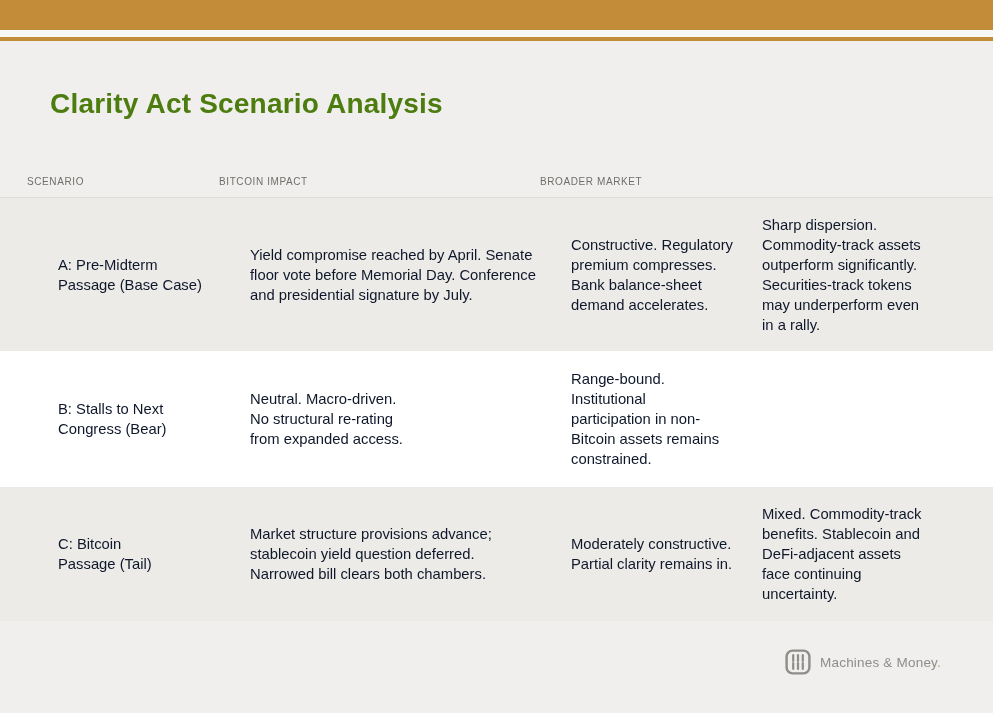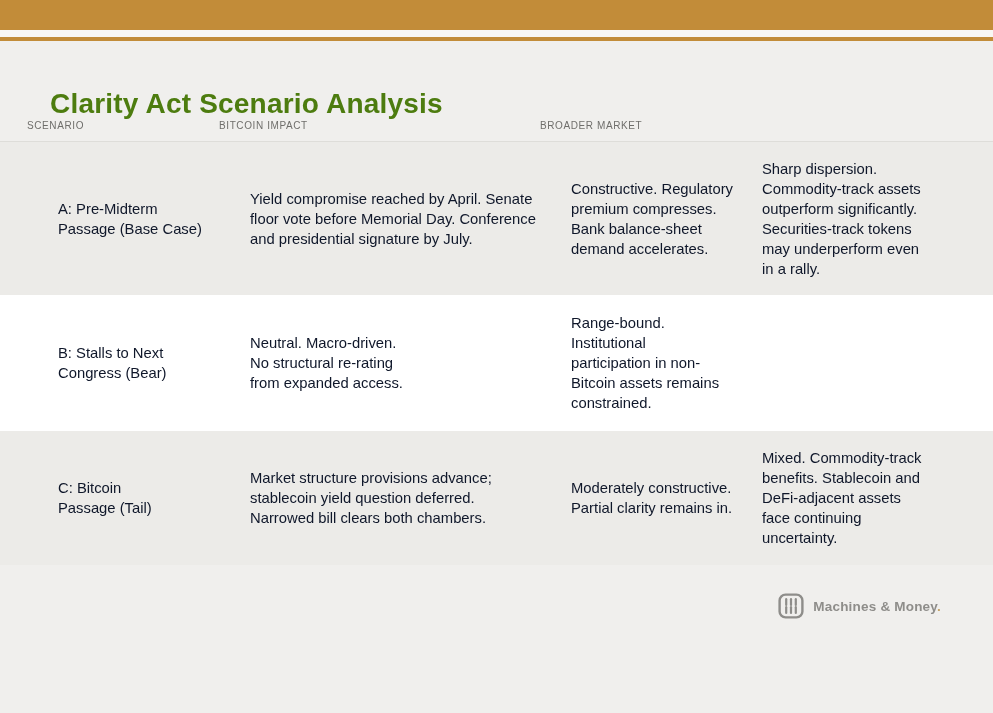--- a/index.html
+++ b/index.html
@@ -30,20 +30,21 @@
 
   
   .grid {
     display: grid;
     grid-template-columns: 192px 321px 191px 1fr;
     padding-left: 58px;
     padding-right: 43px;
   }
 
   .thead {
+    margin-top: 56px;
     padding-bottom: 10px;
     border-bottom: 1px solid #DEDDD9;
     padding-left: 27px;
   }
   .thead .col-label {
     font-size: 10px;
     line-height: 11px;
     letter-spacing: 0.6px;
     color: #6F6E6B;
     font-weight: 400;
@@ -69,21 +70,21 @@
     display: flex;
     justify-content: flex-end;
     align-items: center;
     gap: 9px;
     padding-right: 52px;
     margin-top: 28px;
   }
   .brand-icon { display: inline-flex; }
   .brand-text {
     font-size: 13.5px;
-    font-weight: 700;
+    font-weight: 400;
     color: #8E8D8A;
     letter-spacing: 0.2px;
   }
   .brand-dot { color: #C4A265; }
 </style>
 </head>
 <body>
 
 <div class="topbar"></div>
 <div class="topstrip"></div>

